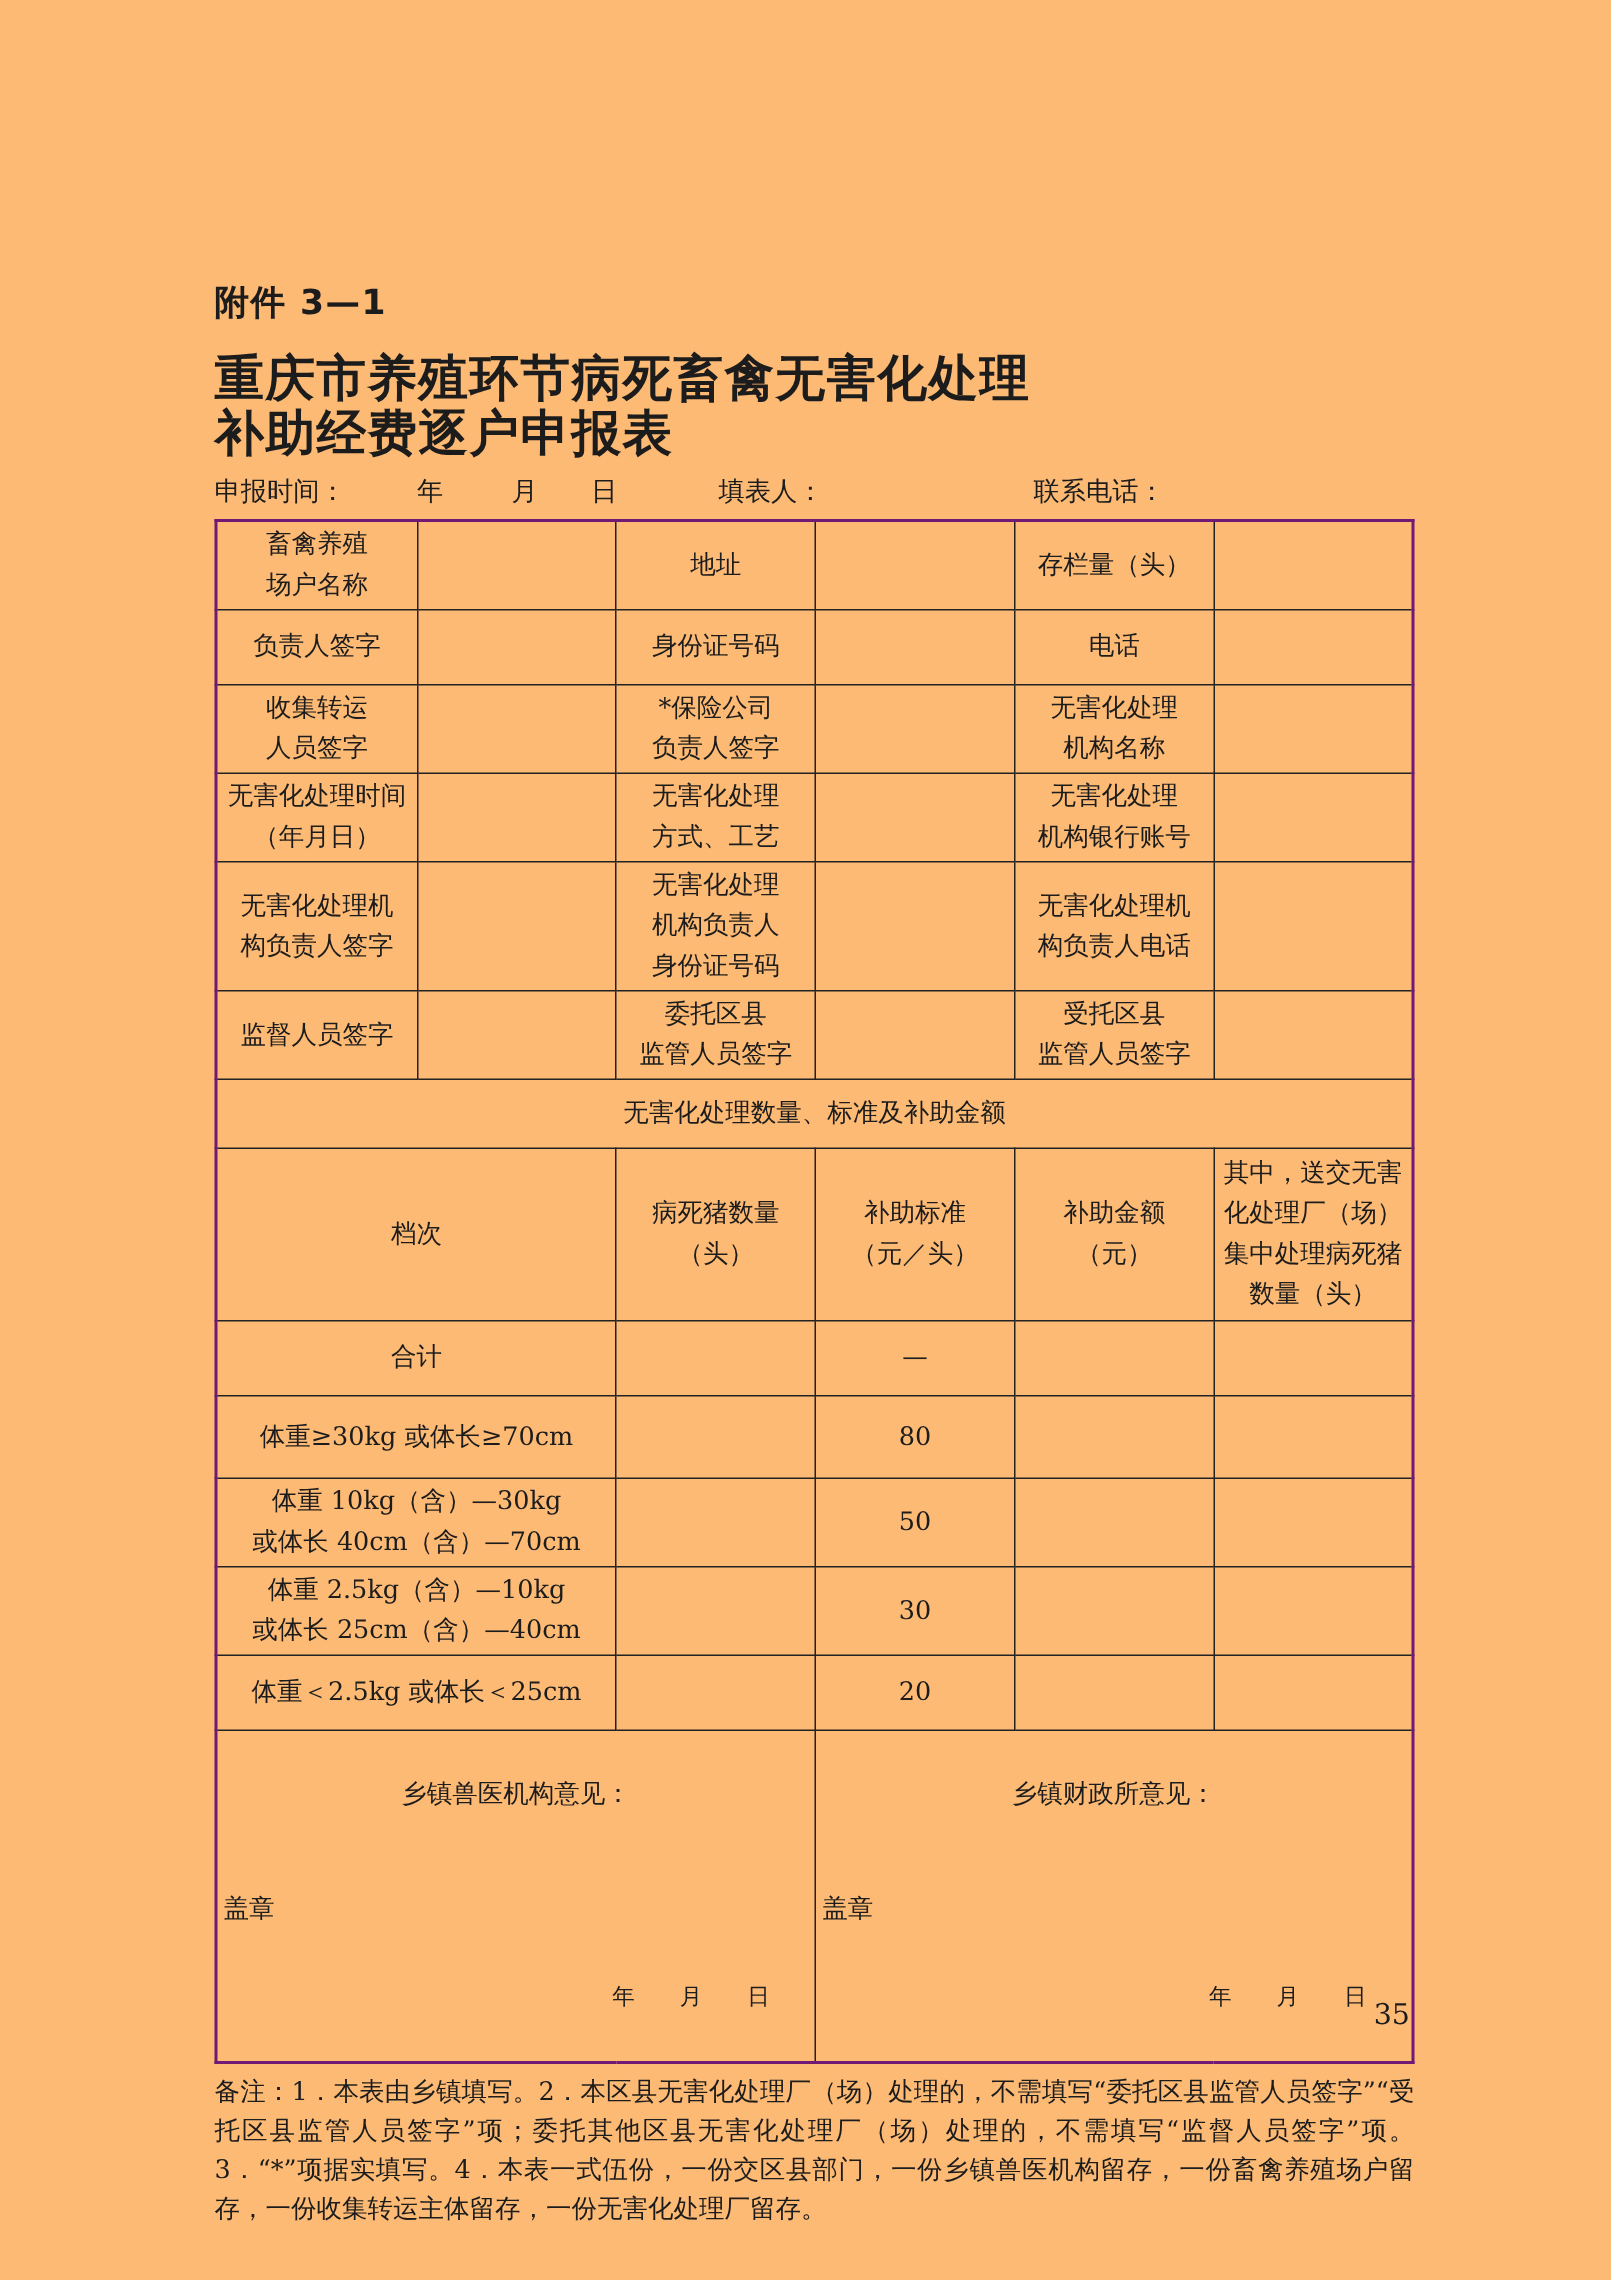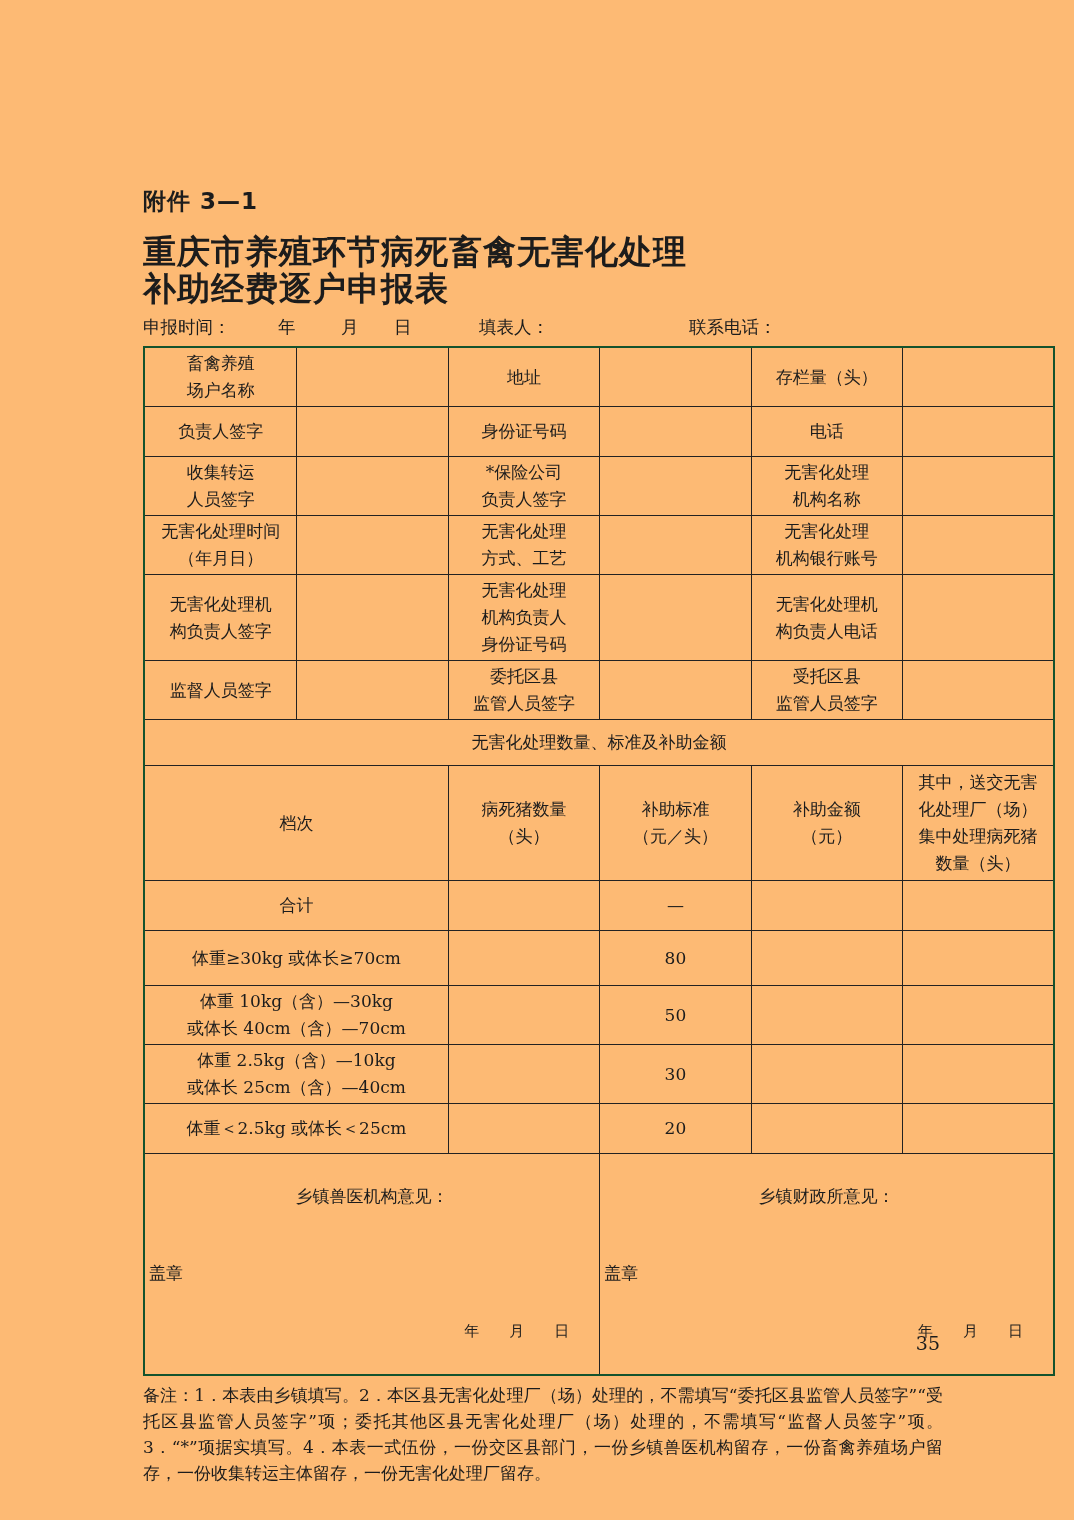--- a/index.html
+++ b/index.html
@@ -44,24 +44,24 @@
   }
   .meta-line span{position:absolute;top:2px;white-space:nowrap;}
   .m-declare{left:0;}
   .m-year{left:135px;}
   .m-month{left:198px;}
   .m-day{left:251px;}
   .m-filler{left:336px;}
   .m-phone{left:546px;}
 
   table.form{
-    width:912px;
+    width:800px;
     border-collapse:collapse;
     table-layout:fixed;
-    border:2px solid #14532d;
+    border:2px solid #701a75;
     margin-top:3px;
   }
   table.form td{
     border:1.5px solid #222;
     font-size:17px;
     line-height:27px;
     text-align:center;
     vertical-align:middle;
     padding:2px 4px;
     white-space:pre-line;

